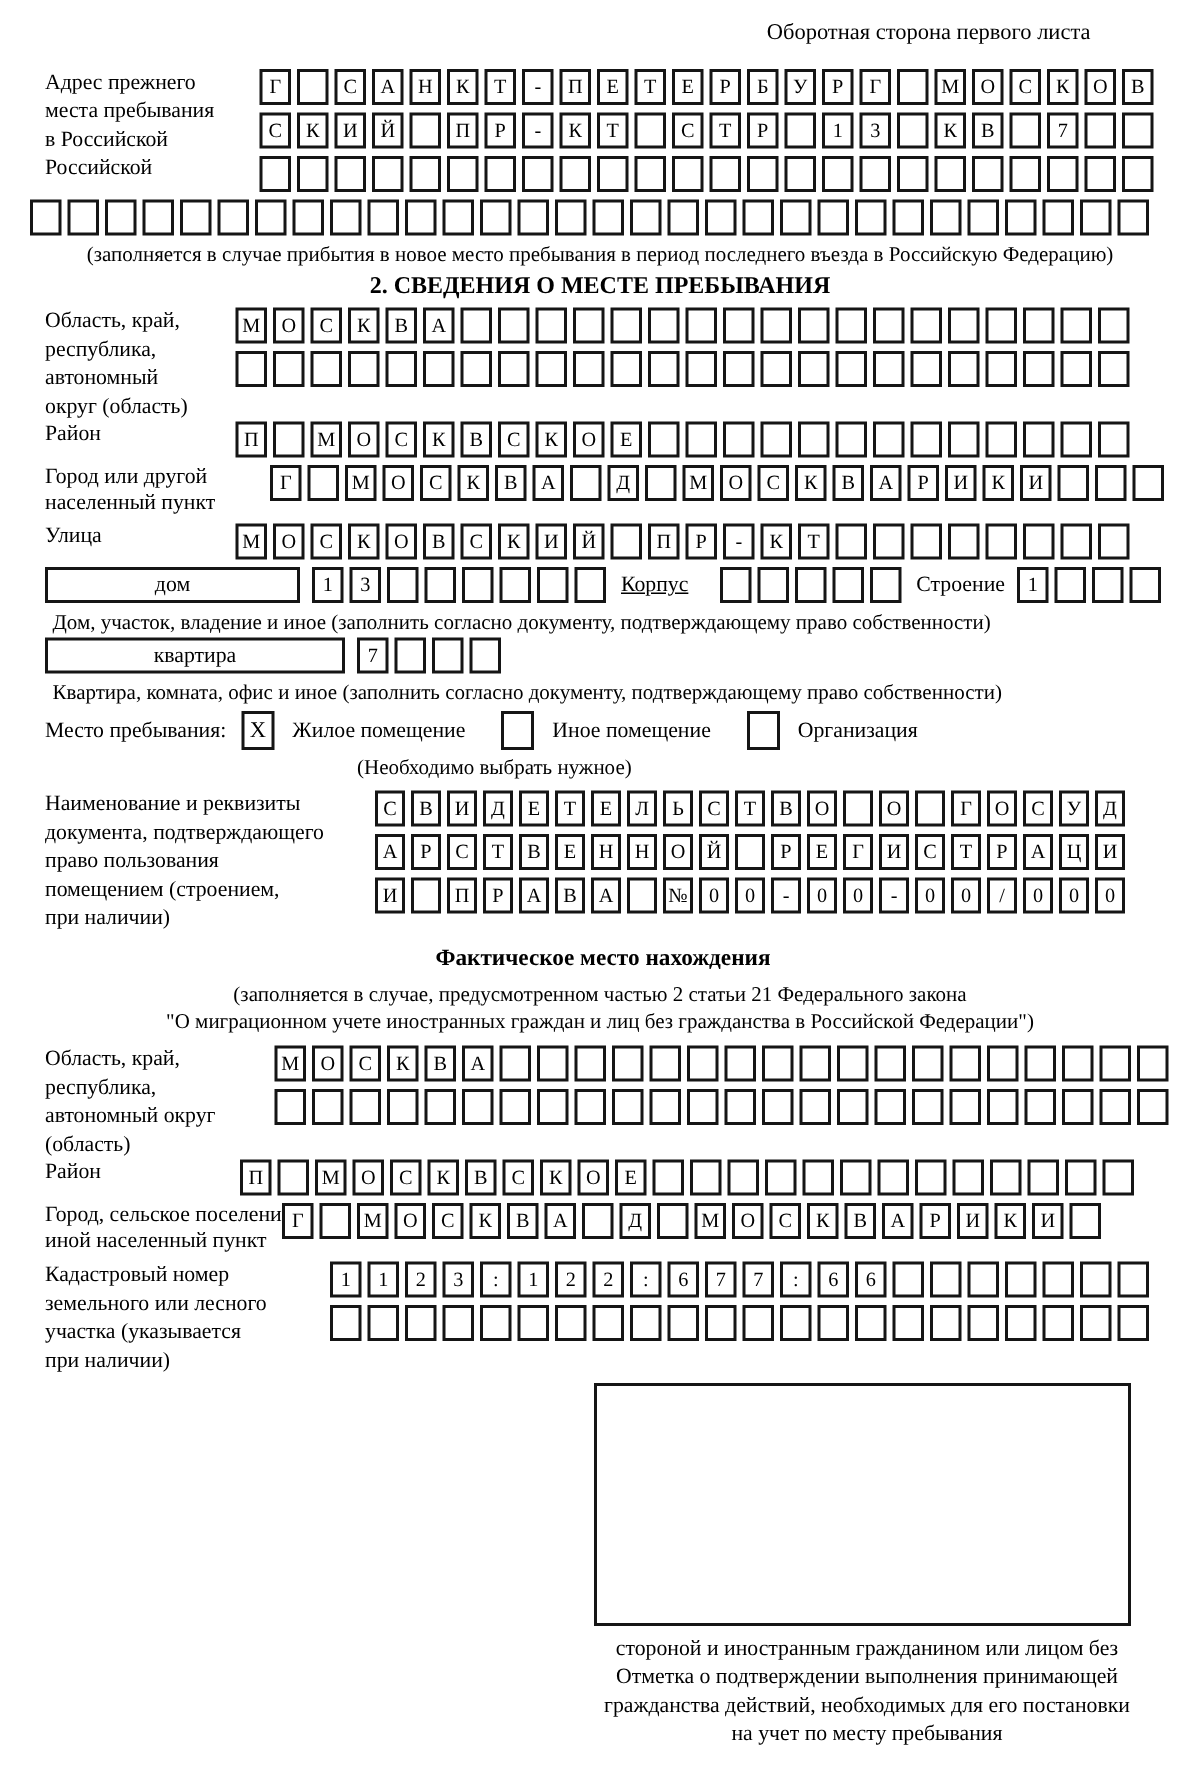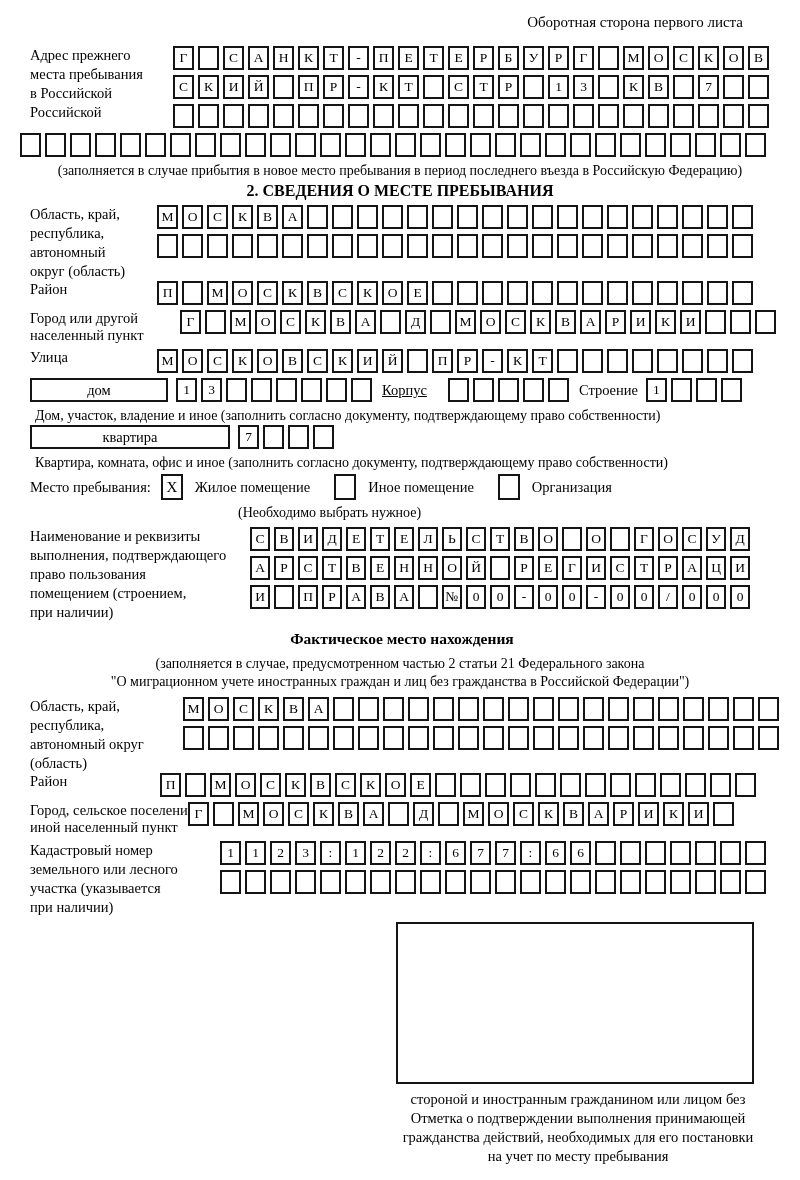--- a/index.html
+++ b/index.html
@@ -2,21 +2,21 @@
 <html><head>
 <meta charset="utf-8">
 <style>
   html,body{margin:0;padding:0;}
   body{
     width:800px;height:1180px;background:#fff;color:#000;
     font-family:"Liberation Serif","DejaVu Serif",serif;
     overflow:hidden;
   }
   .page{width:800px;height:1180px;padding-top:14px;box-sizing:border-box;}
-  .corner{font-size:15px;text-align:right;padding-right:57px;height:18px;margin-bottom:14px;}
+  .corner{font-size:15px;text-align:right;padding-right:73px;height:18px;margin-bottom:14px;}
   .frow{display:flex;align-items:flex-start;margin:0 0 5px 30px;}
   .lbl{font-size:14.5px;flex:0 0 auto;}
   .lbl div{line-height:17px;white-space:nowrap;}
   .lbl.tall div{line-height:19px;}
   .lbl.single{line-height:17px;}
   .w127{width:127px}.w130{width:130px}.w143{width:143px}.w150{width:150px}
   .w153{width:153px}.w158{width:158px}.w190{width:190px}.w220{width:220px}
   .colrows{display:flex;flex-direction:column;}
   .colrows .cells{margin-bottom:5px;}
   .cells{display:flex;gap:4px;}
@@ -340,21 +340,21 @@
         <span class="cell"></span>
         <span class="cell"></span>
         <span class="cell"></span>
         <span class="cell"></span>
         <span class="cell"></span>
         <span class="cell"></span>
       </div>
   </div>
 
   <div class="frow">
-    <div class="wide-box" style="width:138px;margin-right:8px;">дом</div>
+    <div class="wide-box" style="width:170px;margin-right:8px;">дом</div>
     <div class="cells" style="margin-right:10px;">
         <span class="cell">1</span>
         <span class="cell">3</span>
         <span class="cell"></span>
         <span class="cell"></span>
         <span class="cell"></span>
         <span class="cell"></span>
         <span class="cell"></span>
         <span class="cell"></span>
       </div>
@@ -402,21 +402,21 @@
         <span class="cell chk"></span>
         <span class="opt-label">Организация</span>
       </div>
     </div>
   </div>
   <div class="note staynote stay-note-gap">(Необходимо выбрать нужное)</div>
 
   <div class="frow docblock">
     <div class="lbl tall w220">
         <div>Наименование и реквизиты</div>
-        <div>выполнения, подтверждающего</div>
+        <div>документа, подтверждающего</div>
         <div>право пользования</div>
         <div>помещением (строением,</div>
         <div>при наличии)</div>
       </div>
     <div class="colrows">
       <div class="cells narrow">
           <span class="cell">С</span>
           <span class="cell">В</span>
           <span class="cell">И</span>
           <span class="cell">Д</span>

